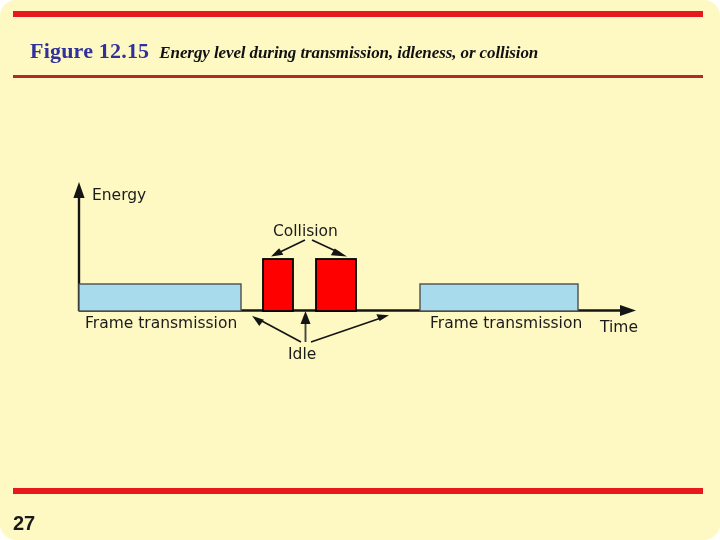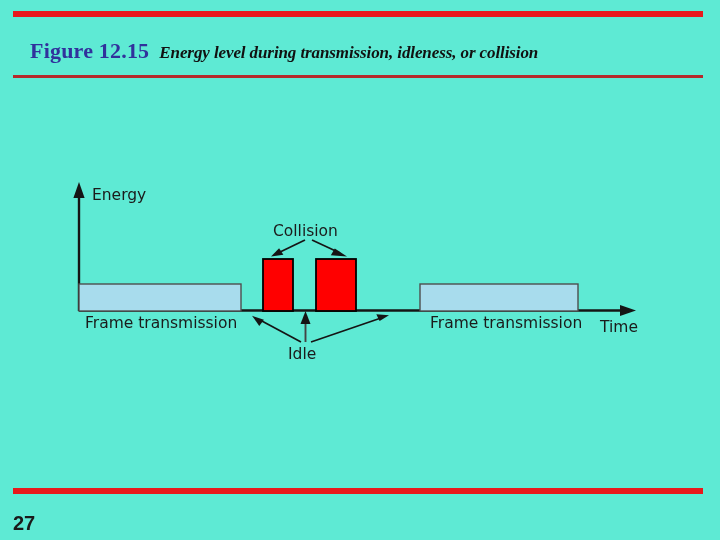--- a/index.html
+++ b/index.html
@@ -13,21 +13,22 @@
     font-family: "Liberation Sans", sans-serif;
     overflow: hidden;
     position: relative;
   }
 
   .slide {
     position: absolute;
     left: 0; top: 0;
     width: 720px;
     height: 540px;
-    background: #5eead4;
+    background: #fef9c3;
+    border-radius: 16px;
   }
 
   
   .rule-top {
     position: absolute;
     left: 13px;
     top: 11px;
     width: 690px;
     height: 6px;
     background: #e8191c;

